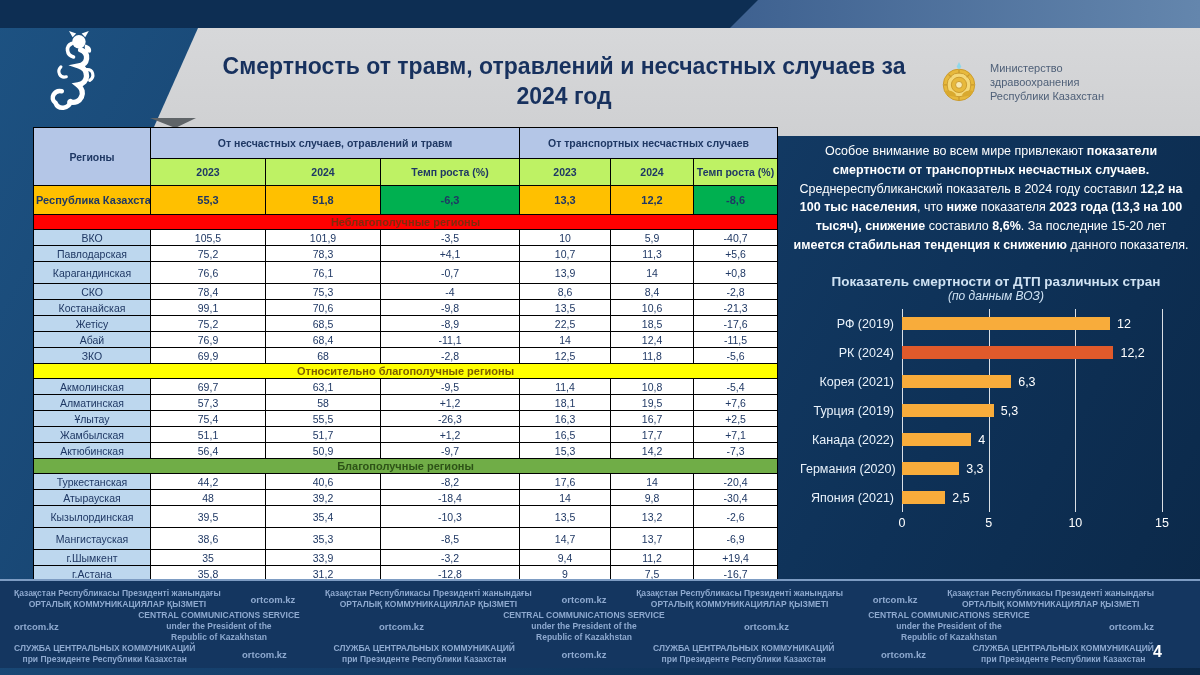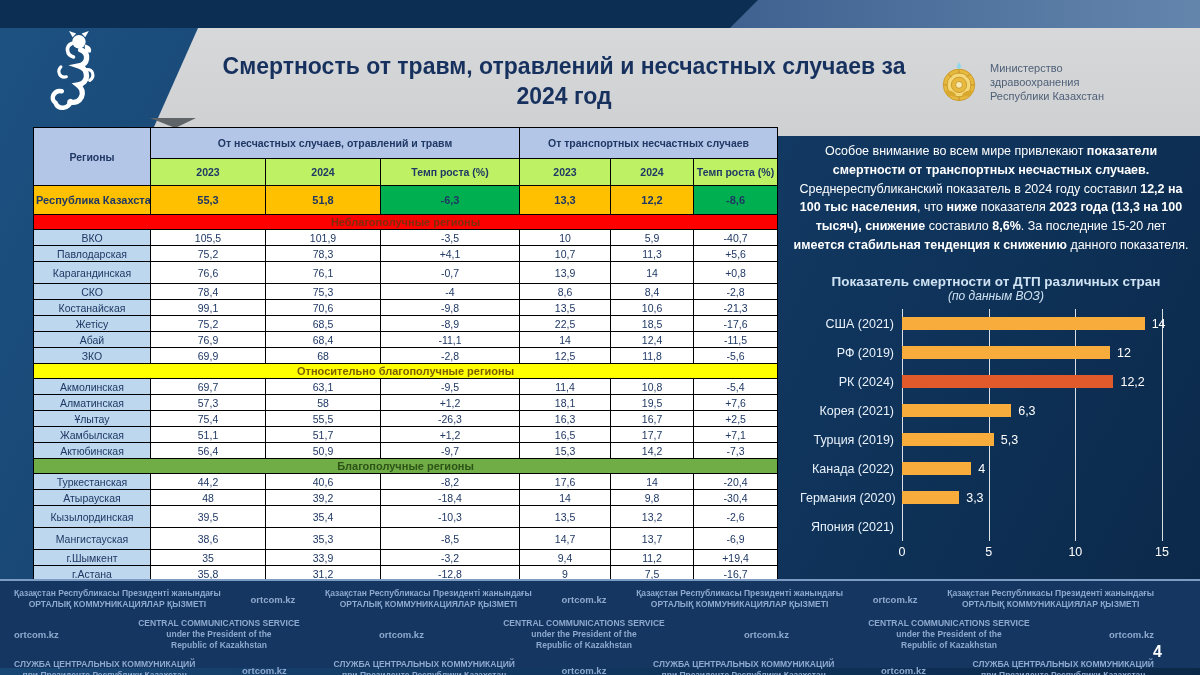--- a/index.html
+++ b/index.html
@@ -57,21 +57,21 @@
   .bar-label{width:102px;text-align:right;padding-right:8px;box-sizing:border-box;
     color:#e9f2fb;font-size:12.5px;white-space:nowrap;flex:0 0 auto;}
   .bar-area{flex:1;margin-right:30px;position:relative;height:100%;display:flex;align-items:center;}
   .bar{height:13px;flex:0 0 auto;}
   .bar-value{color:#ffffff;font-size:12.5px;margin-left:7px;white-space:nowrap;}
   .chart-axis{position:relative;height:18px;margin:2px 30px 0 102px;color:#fff;font-size:12.5px;}
   .tick{position:absolute;top:2px;transform:translateX(-50%);}
   
   .footer{position:absolute;left:0;top:579px;width:100%;height:89px;background:#143660;
     border-top:2px solid #7d9cc3;box-sizing:border-box;padding:7px 46px 5px 14px;
-    display:flex;flex-direction:column;justify-content:space-between;gap:8px;}
+    display:flex;flex-direction:column;justify-content:space-between;}
   .f-row{display:flex;justify-content:space-between;align-items:center;
     color:#8ea9cf;font-weight:bold;text-align:center;}
   .f-block{font-size:8.5px;line-height:1.3;}
   .f-site{font-size:9.5px;}
   .page-num{position:absolute;right:38px;bottom:14px;color:#ffffff;font-weight:bold;font-size:16px;}
 </style>
 </head>
 <body>
 
 <div class="slide">
@@ -352,27 +352,20 @@
   <div class="chart">
     <div class="chart-title">Показатель смертности от ДТП различных стран</div>
     <div class="chart-subtitle">(по данным ВОЗ)</div>
     <div class="chart-body">
       <div class="grid-layer">
           <div class="gridline" style="left: 0%;"></div>
           <div class="gridline" style="left: 33.3333%;"></div>
           <div class="gridline" style="left: 66.6667%;"></div>
           <div class="gridline" style="left: 100%;"></div>
         </div>
-    <div class="bar-row">
-          <div class="bar-label">США (2021)</div>
-          <div class="bar-area">
-            <div class="bar" style="width: 93.3333%; background: rgb(248, 172, 59);"></div>
-            <div class="bar-value">14</div>
-          </div>
-        </div>
         <div class="bar-row">
           <div class="bar-label">РФ (2019)</div>
           <div class="bar-area">
             <div class="bar" style="width: 80%; background: rgb(248, 172, 59);"></div>
             <div class="bar-value">12</div>
           </div>
         </div>
         <div class="bar-row">
           <div class="bar-label">РК (2024)</div>
           <div class="bar-area">
@@ -403,20 +396,24 @@
         </div>
         <div class="bar-row">
           <div class="bar-label">Германия (2020)</div>
           <div class="bar-area">
             <div class="bar" style="width: 22%; background: rgb(248, 172, 59);"></div>
             <div class="bar-value">3,3</div>
           </div>
         </div>
         <div class="bar-row">
           <div class="bar-label">Япония (2021)</div>
+          <div class="bar-area">
+            <div class="bar" style="width: 16.6667%; background: rgb(248, 172, 59);"></div>
+            <div class="bar-value">2,5</div>
+          </div>
         </div>
       </div>
     <div class="chart-axis">
         <div class="tick" style="left: 0%;">0</div>
         <div class="tick" style="left: 33.3333%;">5</div>
         <div class="tick" style="left: 66.6667%;">10</div>
         <div class="tick" style="left: 100%;">15</div>
       </div>
   </div>
 

